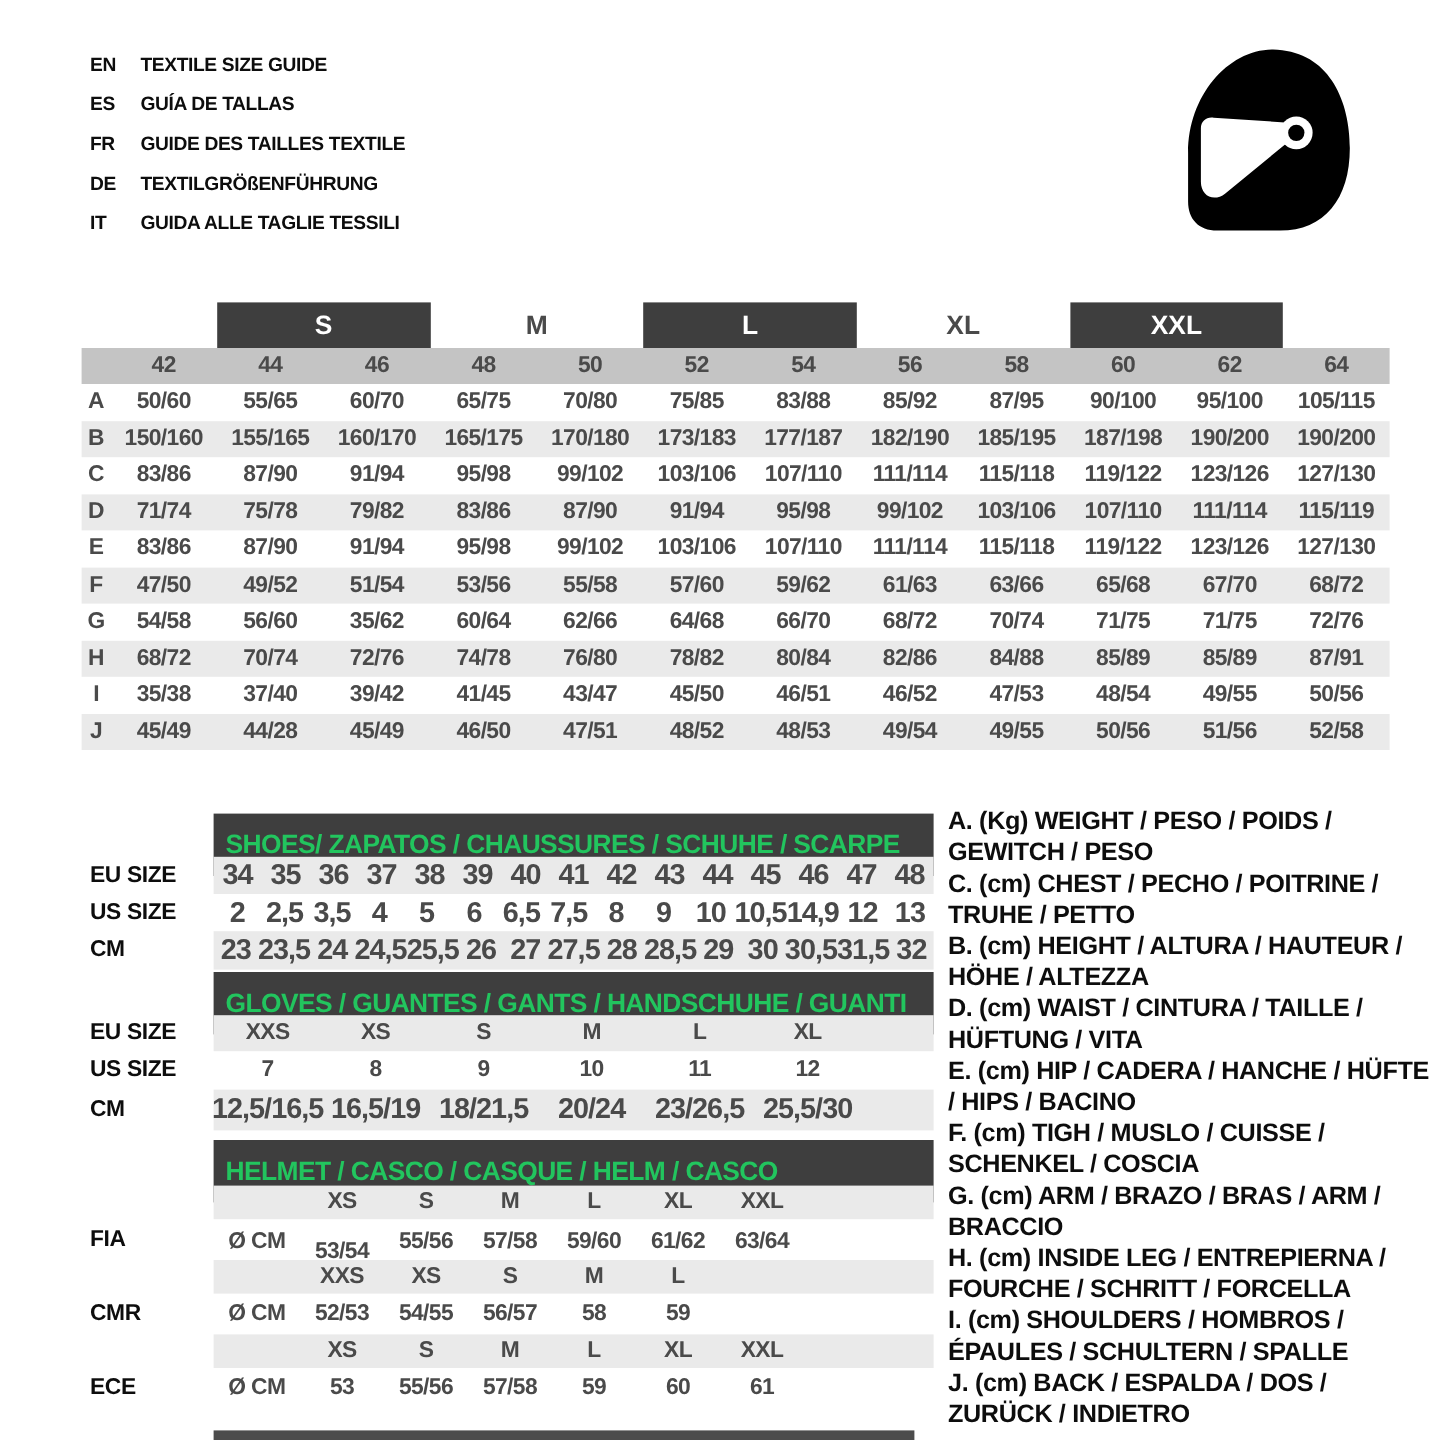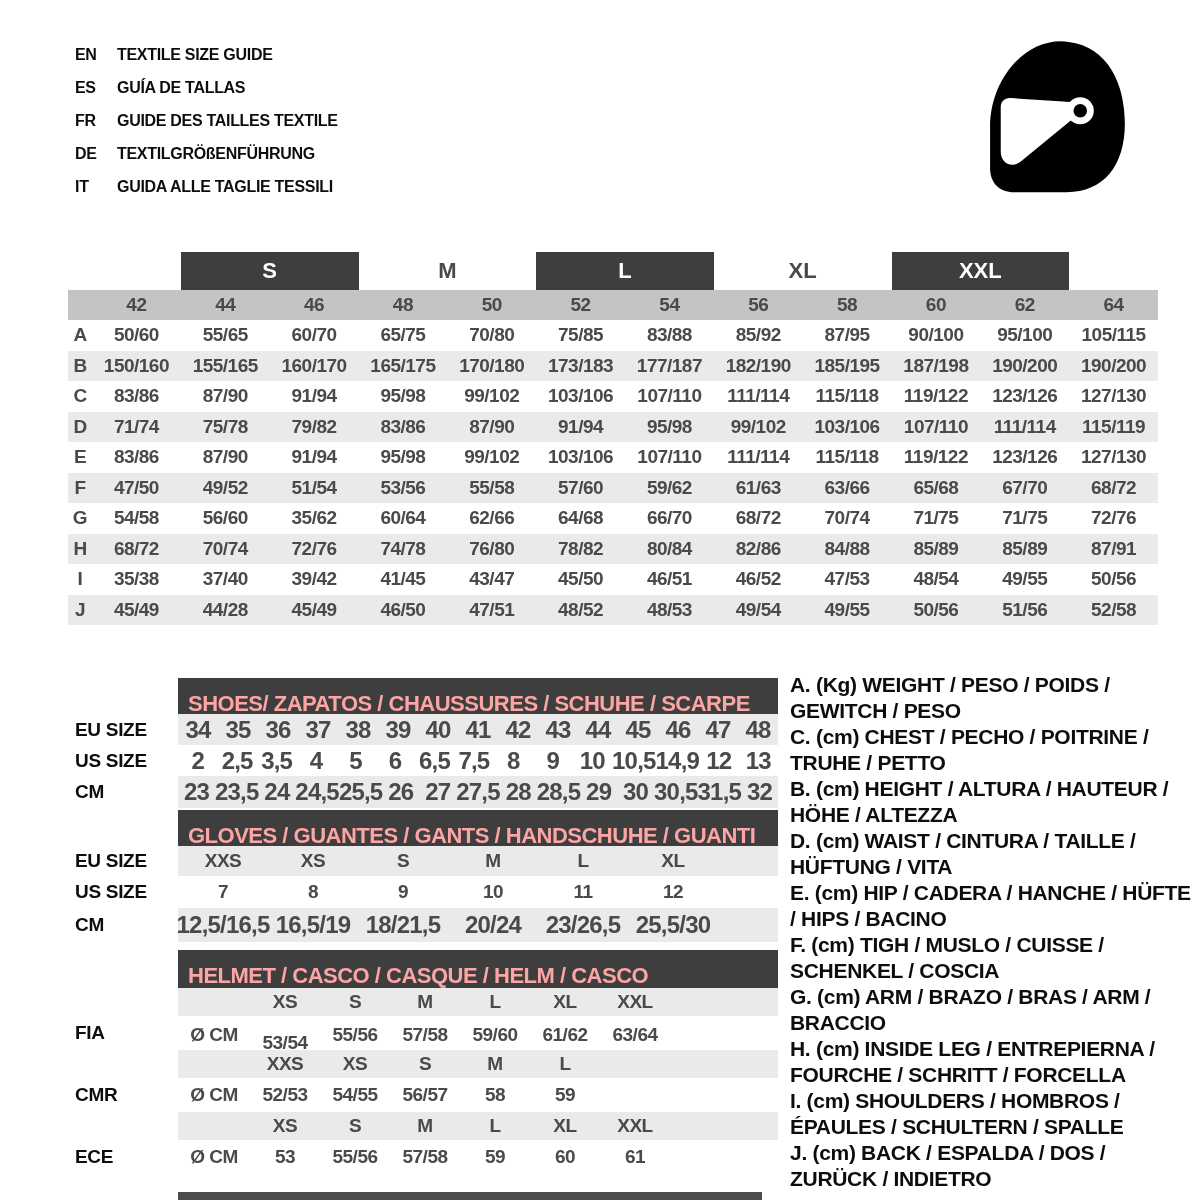--- a/index.html
+++ b/index.html
@@ -21,21 +21,21 @@
   .grp-row{display:grid;grid-template-columns:24px repeat(12,1fr);height:38px;}
   .grp{display:flex;align-items:center;justify-content:center;font-size:22px;color:#4a4a4a;}
   .grp.boxed{background:#3e3e3e;color:#fff;}
   .band-row{display:grid;grid-template-columns:24px repeat(12,1fr);height:30px;background:#c4c4c4;}
   .t-row{display:grid;grid-template-columns:24px repeat(12,1fr);height:30.5px;}
   .t-row:nth-child(even){background:#eaeaea;}
   .cell{display:flex;align-items:center;justify-content:center;font-size:19px;
         letter-spacing:-0.5px;white-space:nowrap;}
 
   
-  .bar{position:absolute;left:178px;width:600px;height:52px;background:#3e3e3e;color:#fca5a5;
+  .bar{position:absolute;left:178px;width:600px;height:52px;background:#3e3e3e;color:#22c55e;
        display:flex;align-items:center;padding-left:10px;box-sizing:border-box;
        font-size:22px;letter-spacing:-0.5px;white-space:nowrap;}
   .shoe-row{position:absolute;left:178px;width:600px;display:grid;
             grid-template-columns:repeat(15,1fr);color:#4a4a4a;}
   .glove-row{position:absolute;left:178px;width:600px;display:grid;
              grid-template-columns:repeat(6,90px) 1fr;color:#4a4a4a;}
   .helm-row{position:absolute;left:178px;width:600px;display:grid;
             grid-template-columns:72px repeat(6,70px) 1fr;color:#4a4a4a;}
   .shaded{background:#eaeaea;}
   .cell.sm{font-size:24px;letter-spacing:-0.8px;}

